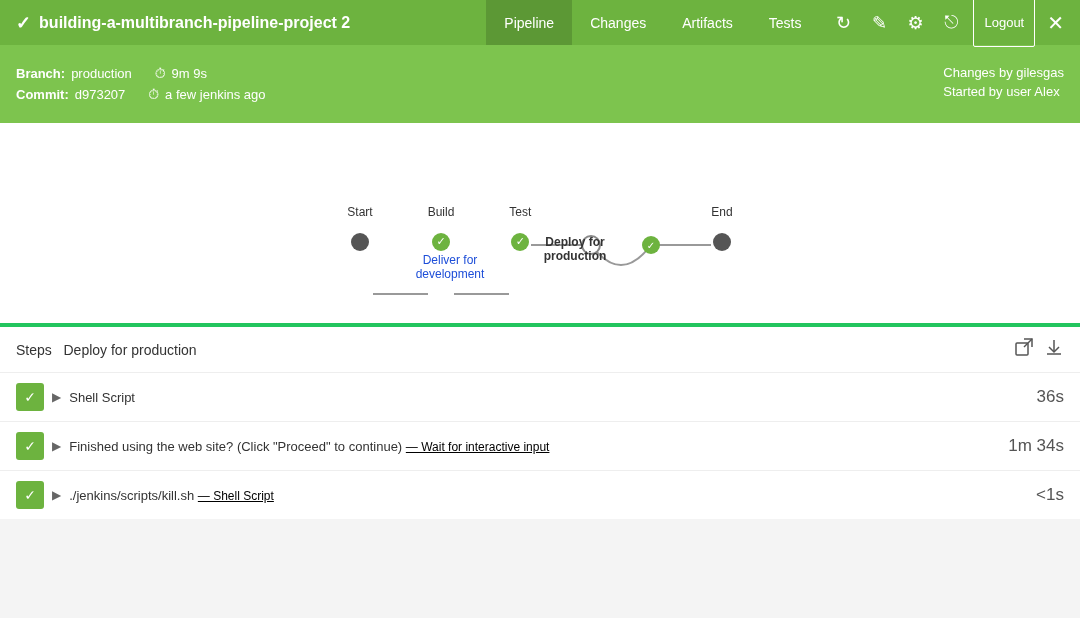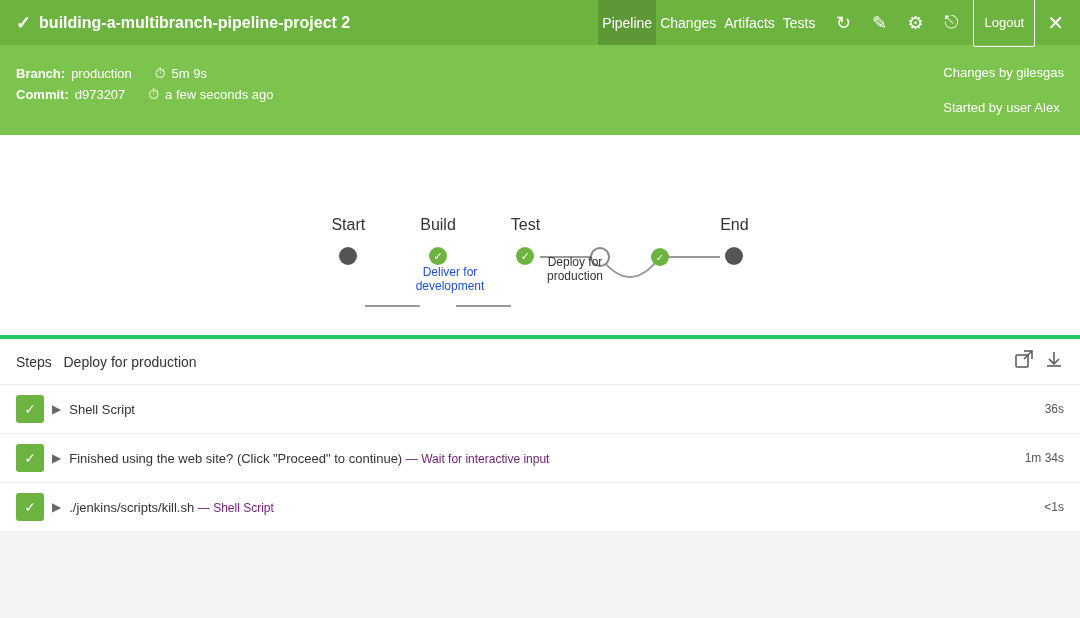--- a/index.html
+++ b/index.html
@@ -22,21 +22,21 @@
       font-weight: bold;
       flex: 1;
     }
     .check-icon { font-size: 18px; }
     .nav-tabs {
       display: flex;
       align-items: center;
       gap: 0;
     }
     .nav-tab {
-      padding: 0 4px;
+      padding: 0 18px;
       height: 45px;
       display: flex;
       align-items: center;
       cursor: pointer;
       font-size: 14px;
       color: white;
     }
     .nav-tab.active {
       background: rgba(0,0,0,0.15);
     }
@@ -75,21 +75,21 @@
     
     .sub-header {
       background: #7dc44e;
       color: white;
       padding: 20px 16px;
       display: flex;
       gap: 40px;
       font-size: 13px;
     }
     .sub-header-left { display: flex; flex-direction: column; gap: 4px; }
-    .sub-header-right { display: flex; flex-direction: column; gap: 20px; margin-left: auto; }
+    .sub-header-right { display: flex; flex-direction: column; gap: 4px; margin-left: auto; }
     .meta-row { display: flex; align-items: center; gap: 6px; }
     .meta-label { font-weight: bold; }
     .meta-icon { font-size: 14px; }
 
     
     .steps-section {
       background: white;
       margin: 0;
       border-top: 4px solid #22c55e;
     }
@@ -131,22 +131,22 @@
       font-size: 14px;
       flex-shrink: 0;
     }
     .step-chevron {
       margin: 0 8px;
       color: #666;
       font-size: 12px;
       cursor: pointer;
     }
     .step-name { flex: 1; color: #333; }
-    .step-sub { color: #701a75; font-size: 12px; }
-    .step-time { color: #555; font-size: 12px; margin-left: auto; white-space: nowrap; }
+    .step-sub { color: #000000; font-size: 12px; text-decoration: underline; }
+    .step-time { color: #555; font-size: 17px; margin-left: auto; white-space: nowrap; }
 
     .content-area {
       background: white;
       min-height: 200px;
     }
 
     
     .pipeline-diagram {
       display: flex;
       align-items: center;
@@ -155,21 +155,21 @@
       background: white;
       position: relative;
     }
 
     .pipe-stage {
       display: flex;
       flex-direction: column;
       align-items: center;
     }
     .pipe-stage-name {
-      font-size: 16px;
+      font-size: 12px;
       color: #333;
       margin-bottom: 12px;
       text-align: center;
       line-height: 1.3;
     }
     .pipe-node {
       width: 18px;
       height: 18px;
       border-radius: 50%;
     }
@@ -214,28 +214,28 @@
   </div>
 </div>
 
 <div class="sub-header">
   <div class="sub-header-left">
     <div class="meta-row">
       <span class="meta-label">Branch:</span>
       <span>production</span>
       &nbsp;&nbsp;&nbsp;
       <span class="meta-icon">⏱</span>
-      <span>5m 9s</span>
+      <span>9m 9s</span>
     </div>
     <div class="meta-row">
       <span class="meta-label">Commit:</span>
       <span>d973207</span>
       &nbsp;&nbsp;&nbsp;
       <span class="meta-icon">⏱</span>
-      <span>a few seconds ago</span>
+      <span>a few jenkins ago</span>
     </div>
   </div>
   <div class="sub-header-right">
     <div class="meta-row">
       <span>Changes by gilesgas</span>
     </div>
     <div class="meta-row">
       <span>Started by user Alex</span>
     </div>
   </div>
@@ -271,21 +271,21 @@
     <line x1="120" y1="10" x2="180" y2="10" stroke="#999" stroke-width="2"></line>
 
     <circle cx="60" cy="10" r="9" fill="white" stroke="#888" stroke-width="2"></circle>
 
     <circle cx="120" cy="10" r="9" fill="#6db33f"></circle>
     <text x="120" y="14" text-anchor="middle" fill="white" font-size="10">✓</text>
   </svg>
 
   <div style="position:absolute; left: calc(50% - 130px); top: 130px; text-align:center; width:80px; font-size:12px; color:#1d4ed8;">Deliver for<br>development</div>
 
-  <div style="position:absolute; left: calc(50% - 10px); top: 120px; text-align:center; width:90px; font-size:12px; color:#333; font-weight:normal;">Deploy for<br>production</div>
+  <div style="position:absolute; left: calc(50% - 10px); top: 112px; text-align:center; width:90px; font-size:12px; color:#333; font-weight:bold;">Deploy for<br>production</div>
 
   <div class="pipe-stage">
     <div class="pipe-stage-name">End</div>
     <div class="pipe-node filled-dark"></div>
   </div>
 </div>
 
 <div class="steps-section">
   <div class="steps-header">
     <div class="steps-title">

